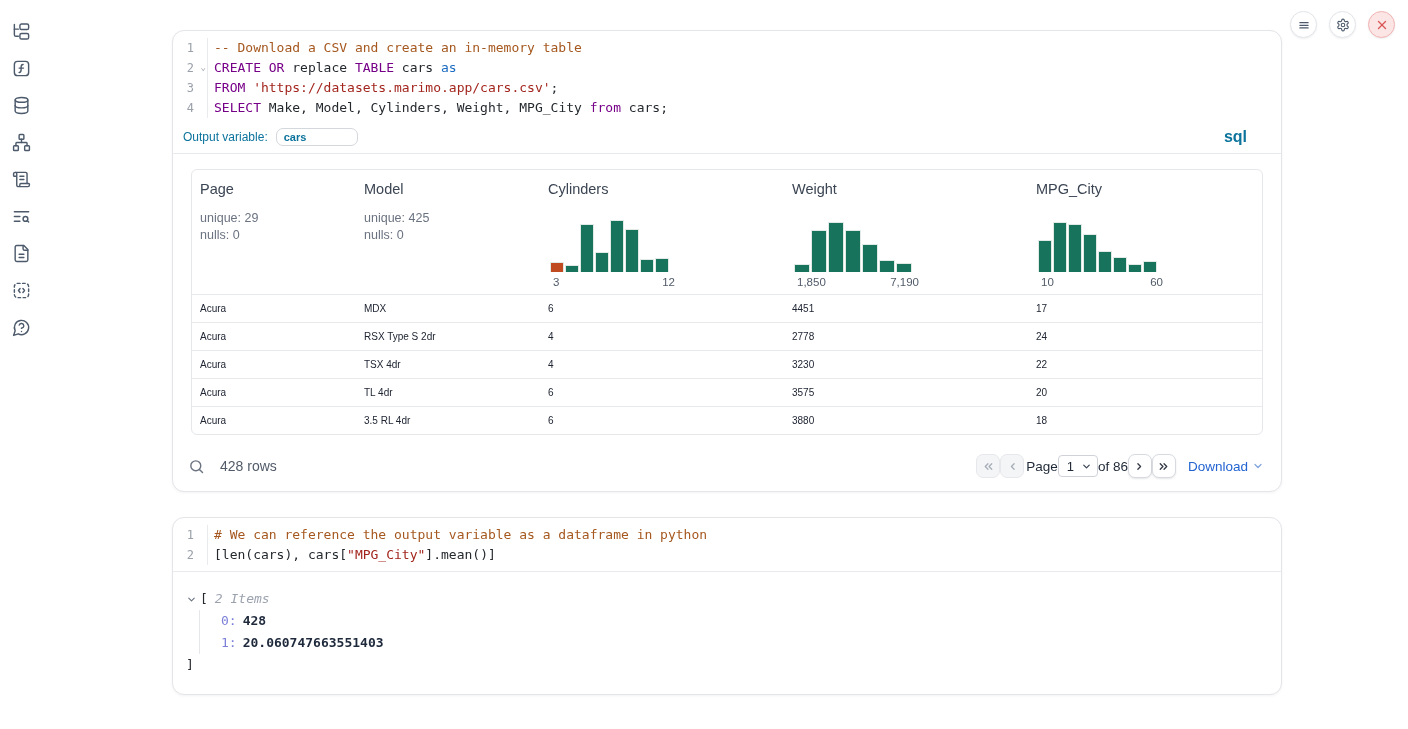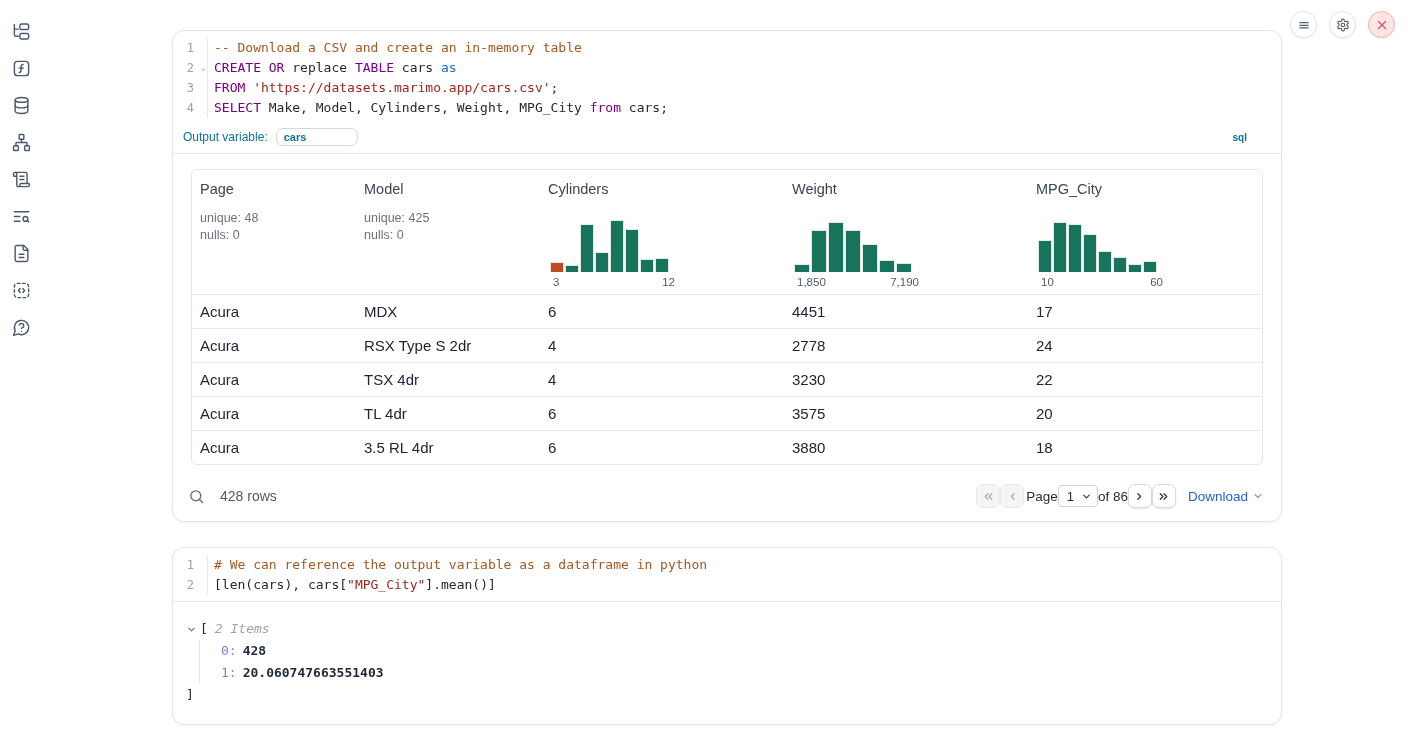--- a/index.html
+++ b/index.html
@@ -30,35 +30,35 @@
   .tk-kw { color:#770088; }
   .tk-cm { color:#a5581f; }
   .tk-st { color:#a3261e; }
   .tk-bl { color:#1a6bc2; }
 
   
   .ov-row { display:flex; align-items:center; padding:4px 34px 7px 10px; border-bottom:1px solid #e8eaed; }
   .ov-label { font-size:12px; font-weight:normal; color:#0b739c; }
   .ov-input { margin-left:8px; width:82px; height:18px; border:1px solid #d4d7dc; border-radius:7px; font-family:"Liberation Sans",sans-serif; font-size:11px; font-weight:bold; color:#0b739c; padding:0 7px; outline:none; }
   .ov-spacer { flex:1; }
-  .lang-label { font-size:10px; font-weight:bold; color:#0b739c; }
+  .lang-label { font-size:16px; font-weight:bold; color:#0b739c; }
 
   
   .table-wrap { margin:15px 18px 10px; border:1px solid #e6e7ea; border-radius:6px; overflow:hidden; }
   .thead, .tr { display:grid; grid-template-columns:164px 184px 244px 244px 1fr; }
   .thead { height:124px; padding-top:11px; }
   .th { padding:0 8px 6px; display:flex; flex-direction:column; }
   .th-name { font-size:14.5px; color:#3b4553; }
   .th-stats { margin-top:13px; font-size:12.5px; color:#6a7280; line-height:1.34; }
   .hist { margin-top:auto; width:128px; margin-left:2px; }
   .bars { display:flex; align-items:flex-end; gap:1px; height:53px; }
   .bar { border:1px solid #e2eae5; border-bottom:none; }
   .hist-labels { display:flex; justify-content:space-between; font-size:11.5px; color:#515b69; margin-top:4px; padding:0 3px; }
   .tr { border-top:1px solid #e8eaed; }
-  .td { padding:8px 8px; font-size:15px; color:#202634; }
+  .td { padding:8px 8px; font-size:10px; color:#202634; }
 
   
   .tfoot { display:flex; align-items:center; padding:9px 17px 13px 15px; }
   .search-icon { color:#6b7280; display:flex; }
   .row-count { margin-left:15px; font-size:14px; color:#515b69; }
   .pager { margin-left:auto; display:flex; align-items:center; }
   .pbtn { width:24px; height:24px; border-radius:7px; display:flex; align-items:center; justify-content:center; cursor:pointer; }
   .pbtn.disabled { background:#f4f5f7; border:1px solid #e6e8eb; color:#a6adb7; }
   .pbtn.active { background:#fff; border:1px solid #d7dae0; color:#333a45; box-shadow:0 1px 2px rgba(0,0,0,.1); }
   .page-label, .of-label { font-size:13.5px; color:#1f2937; }
@@ -216,21 +216,21 @@
       <input class="ov-input" value="cars" style="">
       <span class="ov-spacer"></span>
       <span class="lang-label">sql</span>
     </div>
 
     <div class="table-wrap">
       <div class="thead" id="thead">
           <div class="th">
             <div class="th-name">Page</div>
             <div class="th-stats">
-              <div>unique: 48</div>
+              <div>unique: 29</div>
               <div>nulls: 0</div>
             </div>
           </div>
           <div class="th">
             <div class="th-name">Model</div>
             <div class="th-stats">
               <div>unique: 425</div>
               <div>nulls: 0</div>
             </div>
           </div>

